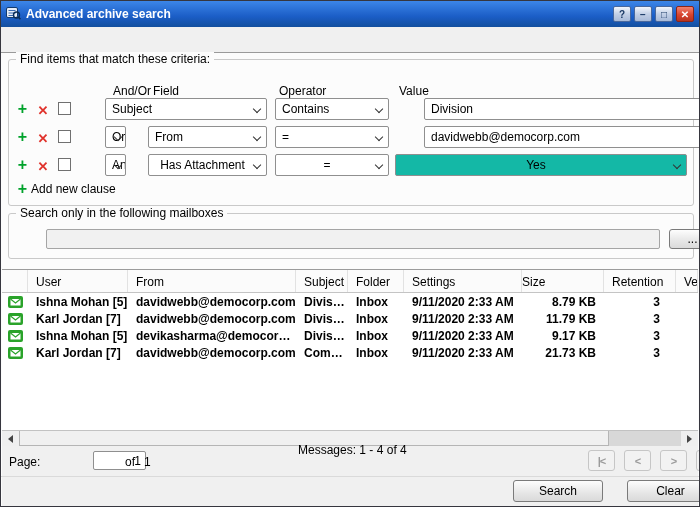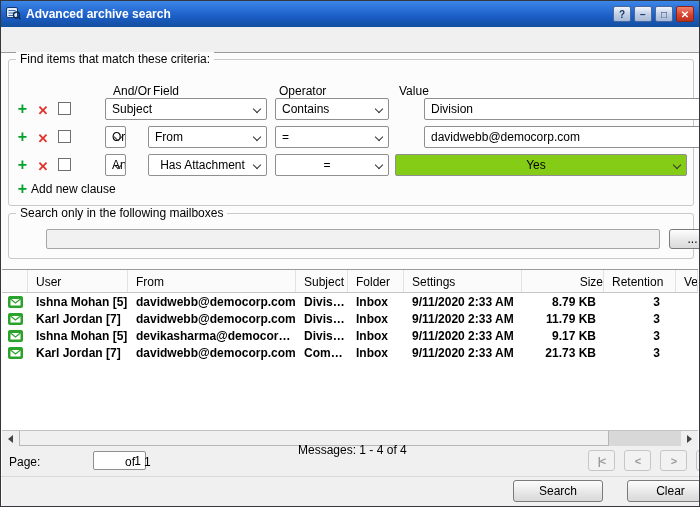--- a/index.html
+++ b/index.html
@@ -44,21 +44,21 @@
 
   
   .ctl { position:absolute; height:22px; border:1px solid #8f8f8f; border-radius:2px;
          background:#fff; z-index:4; }
   .combo { padding:3px 16px 0 6px; white-space:nowrap; overflow:hidden; }
   .chev { position:absolute; right:6px; top:7px; width:6px; height:6px;
           border-right:1.5px solid #333; border-bottom:1.5px solid #333;
           transform:rotate(45deg); }
   .combo.small { padding-right:13px; }
   .combo.small .chev { right:4px; }
-  .combo.gray { background:#84cc16; }
+  .combo.gray { background:#14b8a6; }
   input.ctl { padding:0 6px; }
 
   .r1 { top:97px; } .r2 { top:125px; } .r3 { top:153px;text-align:center; }
   .c-andor  { left:104px; width:17px;  }
   .c-field  { left:147px; width:119px; }
   .c-fieldw { left:104px; width:162px; }
   .c-op     { left:274px; width:114px; }
   .c-val    { left:394px; width:292px; }
 
   .plus { position:absolute; left:14px; width:15px; color:#00a22b; font-size:16px;
@@ -75,21 +75,21 @@
   .btn { border:1px solid #7a7a7a; border-radius:3px; text-align:center;
          background:linear-gradient(180deg,#fdfdfd,#e6e6e6 60%,#dadada); }
   .browse { position:absolute; left:639px; top:228px; width:47px; height:20px;
             line-height:17px; z-index:4; }
 
   
   .gridcols { display:grid; grid-template-columns:26px 100px 168px 52px 56px 118px 82px 72px 1fr; }
   .thead { position:absolute; top:268px; left:1px; right:1px; height:24px;
            border-top:1px solid #9c9c9c; border-bottom:1px solid #c4c4c4; background:#fbfbfb; }
   .th { padding:5px 0 0 8px; border-right:1px solid #e2e2e2; white-space:nowrap; overflow:hidden; }
-  .th.right { text-align:right; padding-right:0; padding-left:0; }
+  .th.right { padding-right:8px; padding-left:0; }
   .tbody { position:absolute; top:292px; left:1px; right:1px; height:137px; background:#fff; }
   .trow { height:17px; align-items:center; background:#fff; }
   .td { padding-left:8px; white-space:nowrap; overflow:hidden; text-overflow:ellipsis;font-weight:bold; }
   .td.right { text-align:right; padding-right:8px; padding-left:0; }
   .td.ret { text-align:right; padding-right:16px; padding-left:0; }
   .td.iconcell { display:flex; align-items:center; justify-content:center; padding:0; }
 
   
   .hscroll { position:absolute; top:429px; left:1px; right:1px; height:16px;
              background:#d8d8d8; border-top:1px solid #c2c2c2; }

